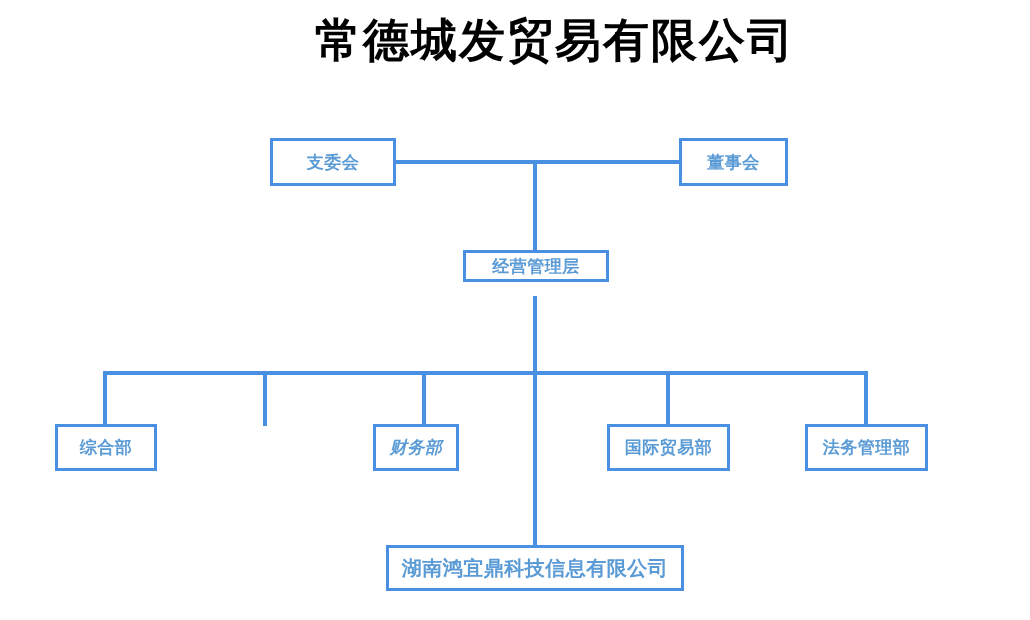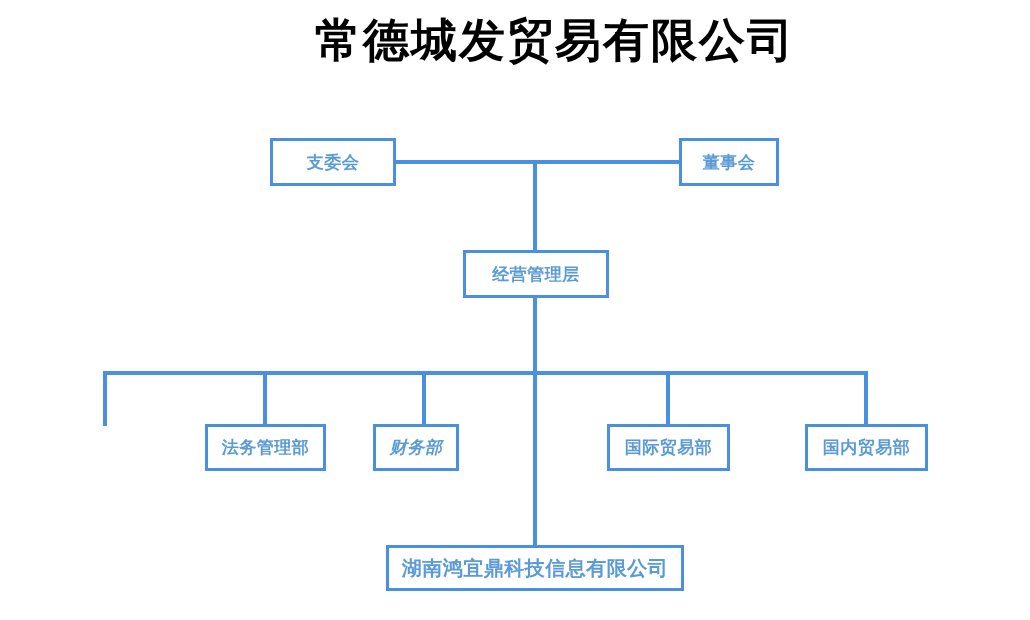--- a/index.html
+++ b/index.html
@@ -49,22 +49,22 @@
     justify-content: center;
     color: #5b9bd5;
     font-weight: bold;
     font-size: 17px;
     letter-spacing: 0.5px;
     white-space: nowrap;
     z-index: 3;
   }
 
   .node-zhiweihui   { left: 270px; top: 138px; width: 126px; height: 48px; }
-  .node-dongshihui  { left: 679px; top: 138px; width: 100px; height: 48px; }
-  .node-jingying    { left: 463px; top: 250px; width: 146px; height: 48px; }
+  .node-dongshihui  { left: 679px; top: 138px; width: 109px; height: 48px; }
+  .node-jingying    { left: 463px; top: 250px; width: 146px; height: 32px; }
 
   .node-zonghe      { left: 55px;  top: 424px; width: 102px; height: 47px; }
   .node-fawu        { left: 205px; top: 424px; width: 121px; height: 47px; }
   .node-caiwu       { left: 373px; top: 424px; width: 86px; height: 47px; font-style: italic; }
   .node-guonei      { left: 607px; top: 424px; width: 123px; height: 47px; }
   .node-guoji       { left: 805px; top: 424px; width: 123px; height: 47px; }
 
   .node-subsidiary  { left: 386px; top: 545px; width: 298px; height: 46px; font-size: 20px; }
 
   
@@ -96,24 +96,24 @@
   <div class="line line-v" style="left:422px; top:371px; height:55px;"></div>
   <div class="line line-v" style="left:666px; top:371px; height:55px;"></div>
   <div class="line line-v" style="left:864px; top:371px; height:55px;"></div>
 
   <div class="node node-zhiweihui">支委会</div>
 
   <div class="node node-dongshihui">董事会</div>
 
   <div class="node node-jingying">经营管理层</div>
 
+  <div class="node node-zonghe">综合部</div>
 
-  <div class="node node-fawu">法务管理部</div>
 
   <div class="node node-caiwu">财务部</div>
 
   <div class="node node-guonei">国际贸易部</div>
 
-  <div class="node node-guoji">国内贸易部</div>
+  <div class="node node-guoji">法务管理部</div>
 
   <div class="node node-subsidiary">湖南鸿宜鼎科技信息有限公司</div>
 
 </div>
 
 </body></html>

